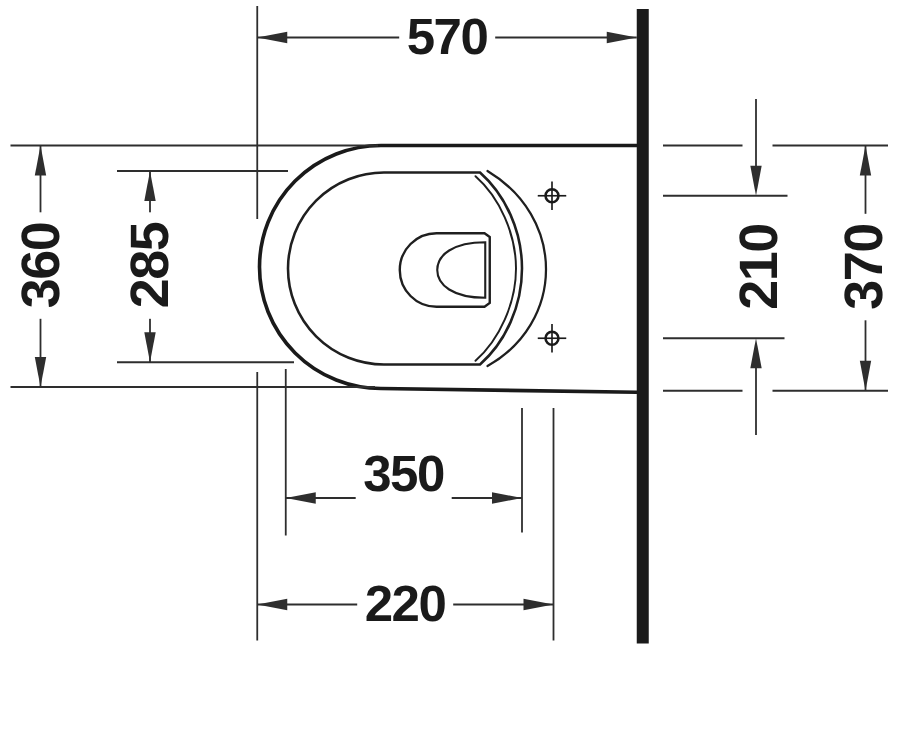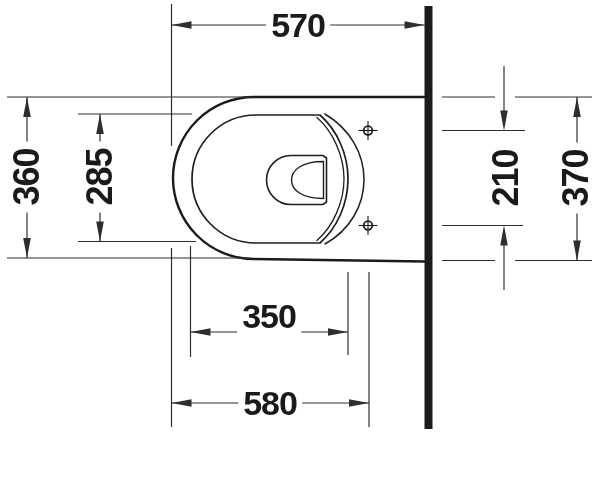--- a/index.html
+++ b/index.html
@@ -128,15 +128,15 @@
       </g>
     </g>
   </svg>
 
   <div class="lbl" style="left:298px;top:25px;">570</div>
   <div class="lbl vert" style="left:27px;top:177px;">360</div>
   <div class="lbl vert" style="left:100px;top:177px;">285</div>
   <div class="lbl vert" style="left:506px;top:178px;">210</div>
   <div class="lbl vert" style="left:576px;top:178px;">370</div>
   <div class="lbl" style="left:269px;top:316px;">350</div>
-  <div class="lbl" style="left:270px;top:403px;">580</div>
+  <div class="lbl" style="left:270px;top:403px;">220</div>
 
 </div>
 
 </body></html>

